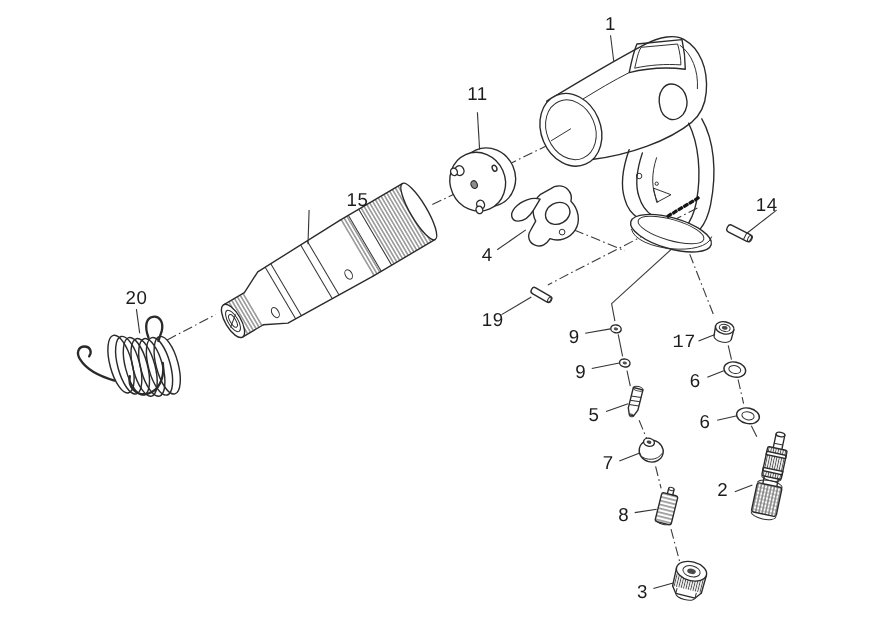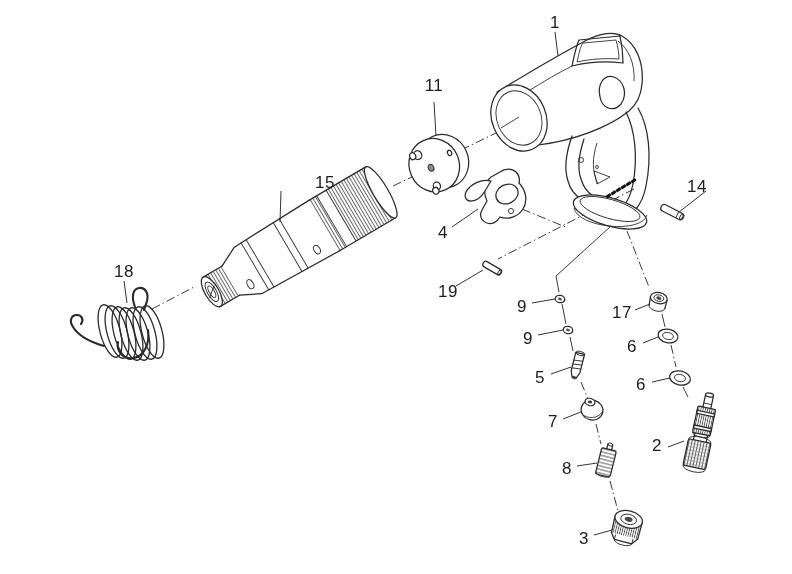--- a/index.html
+++ b/index.html
@@ -244,28 +244,28 @@
     <path class="ld" d="M 635,310 L 650,304"></path>
     <path class="ld" d="M 643,343 L 658,337"></path>
     <path class="ld" d="M 652,382 L 670,378"></path>
     <path class="ld" d="M 668,447 L 684,441"></path>
   </g>
 </svg>
 
 <div class="callout" style="left:555px;top:22px;">1</div>
 <div class="callout" style="left:434px;top:85px;">11</div>
 <div class="callout" style="left:281px;top:182px;margin-left:44px;">15</div>
-<div class="callout" style="left:124px;top:271px;">18</div>
+<div class="callout" style="left:124px;top:271px;">20</div>
 <div class="callout" style="left:443px;top:232px;">4</div>
 <div class="callout" style="left:448px;top:291px;">19</div>
 <div class="callout" style="left:697px;top:186px;">14</div>
 <div class="callout" style="left:522px;top:306px;">9</div>
 <div class="callout" style="left:528px;top:338px;">9</div>
 <div class="callout" style="left:540px;top:377px;">5</div>
 <div class="callout" style="left:553px;top:421px;">7</div>
 <div class="callout" style="left:567px;top:468px;">8</div>
 <div class="callout" style="left:584px;top:538px;">3</div>
-<div class="callout" style="left:622px;top:312px;">17</div>
+<div class="callout" style="left:622px;top:312px;font-family:Liberation Mono, monospace;">17</div>
 <div class="callout" style="left:632px;top:346px;">6</div>
 <div class="callout" style="left:641px;top:384px;">6</div>
 <div class="callout" style="left:657px;top:445px;">2</div>
 
 </div>
 
 </body></html>

